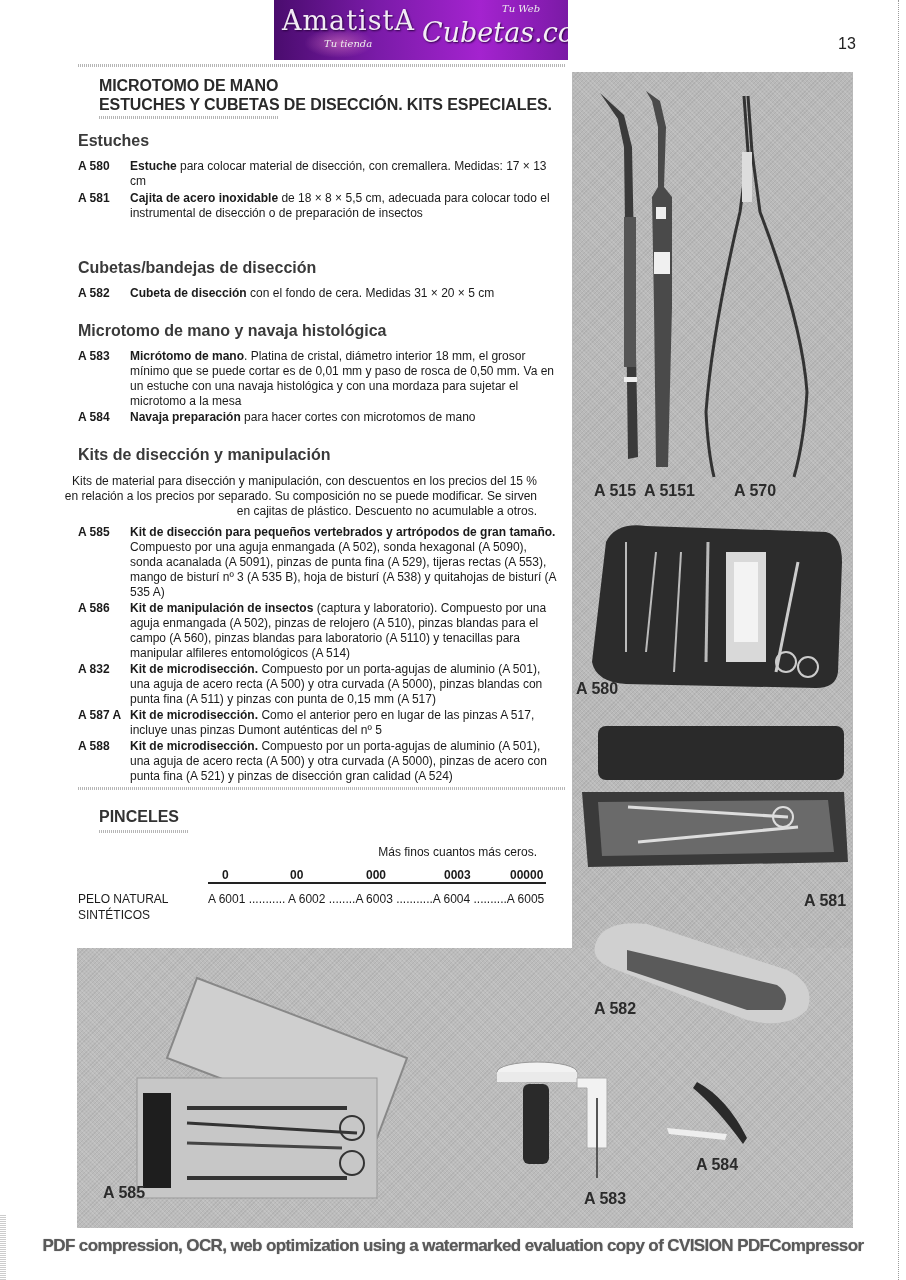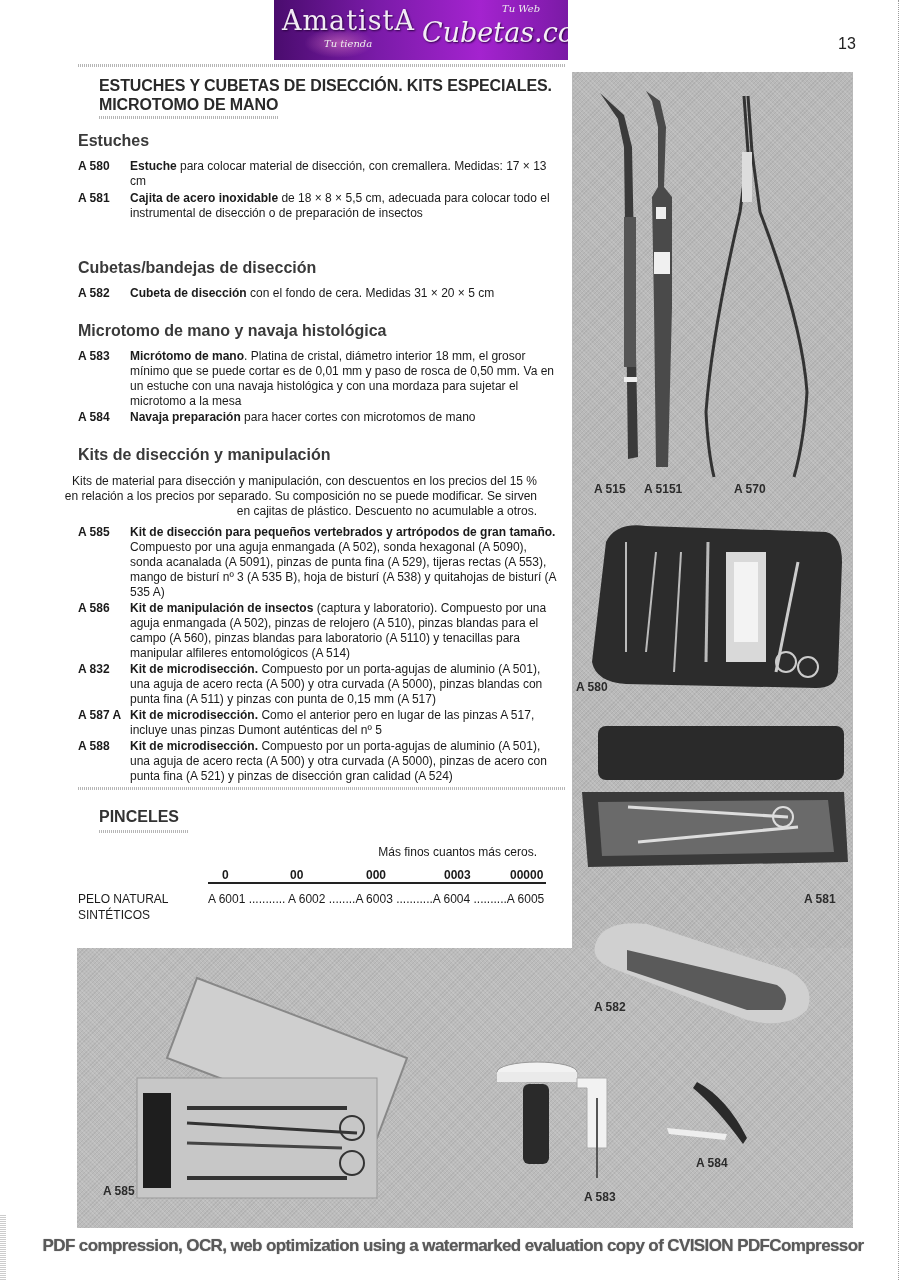--- a/index.html
+++ b/index.html
@@ -35,21 +35,21 @@
 
   
   .photo-right { position: absolute; left: 572px; top: 72px; width: 281px; height: 880px;
     background: #b9b9b9;
     background-image: repeating-linear-gradient(45deg, rgba(255,255,255,0.12) 0 1px, transparent 1px 3px),
                       repeating-linear-gradient(-45deg, rgba(0,0,0,0.06) 0 1px, transparent 1px 3px); }
   .photo-bottom { position: absolute; left: 77px; top: 948px; width: 776px; height: 280px;
     background: #bcbcbc;
     background-image: repeating-linear-gradient(45deg, rgba(255,255,255,0.12) 0 1px, transparent 1px 3px),
                       repeating-linear-gradient(-45deg, rgba(0,0,0,0.06) 0 1px, transparent 1px 3px); }
-  .photo-label { position: absolute; font-size: 12px; font-weight: bold; color: #2b2b2b; }
+  .photo-label { position: absolute; font-size: 16px; font-weight: bold; color: #2b2b2b; }
 
   
   .main-title { position: absolute; left: 99px; top: 76px; width: 460px; font-size: 16px;
     font-weight: bold; line-height: 19px; color: #2a2a2a; letter-spacing: -0.1px; }
   .section-head { position: absolute; left: 78px; font-size: 16px; font-weight: bold; color: #3a3a3a; }
   .item { position: absolute; left: 78px; width: 480px; font-size: 12px; line-height: 15px; }
   .item .code { position: absolute; left: 0; top: 0; width: 52px; font-weight: bold; }
   .item .desc { margin-left: 52px; display: block; }
   .item .desc b { font-weight: bold; margin-top: 28px; }
   .para { position: absolute; left: 61px; width: 476px; font-size: 12px; line-height: 15px; text-align: right; }
@@ -170,22 +170,22 @@
   </svg>
   <span class="photo-label" style="left:619px;top:208px">A 584</span>
 </div>
 
 <div class="dotrule" style="left:78px;top:64px;width:488px"></div>
 <div class="dotrule" style="left:99px;top:116px;width:180px"></div>
 <div class="dotrule" style="left:78px;top:787px;width:488px"></div>
 <div class="dotrule" style="left:99px;top:830px;width:90px"></div>
 
 <div class="main-title">
+  <div>MICROTOMO DE MANO</div>
   <div>ESTUCHES Y CUBETAS DE DISECCIÓN. KITS ESPECIALES.</div>
-  <div>MICROTOMO DE MANO</div>
 </div>
 
 <div class="section-head" style="top:132px">Estuches</div>
 <div class="item" style="top:159px">
   <span class="code">A 580</span>
   <span class="desc"><b>Estuche</b><span> para colocar material de disección, con cremallera. Medidas: 17 × 13 cm</span></span>
 </div>
 <div class="item" style="top:191px">
   <span class="code">A 581</span>
   <span class="desc"><b>Cajita de acero inoxidable</b><span> de 18 × 8 × 5,5 cm, adecuada para colocar todo el instrumental de disección o de preparación de insectos</span></span>

